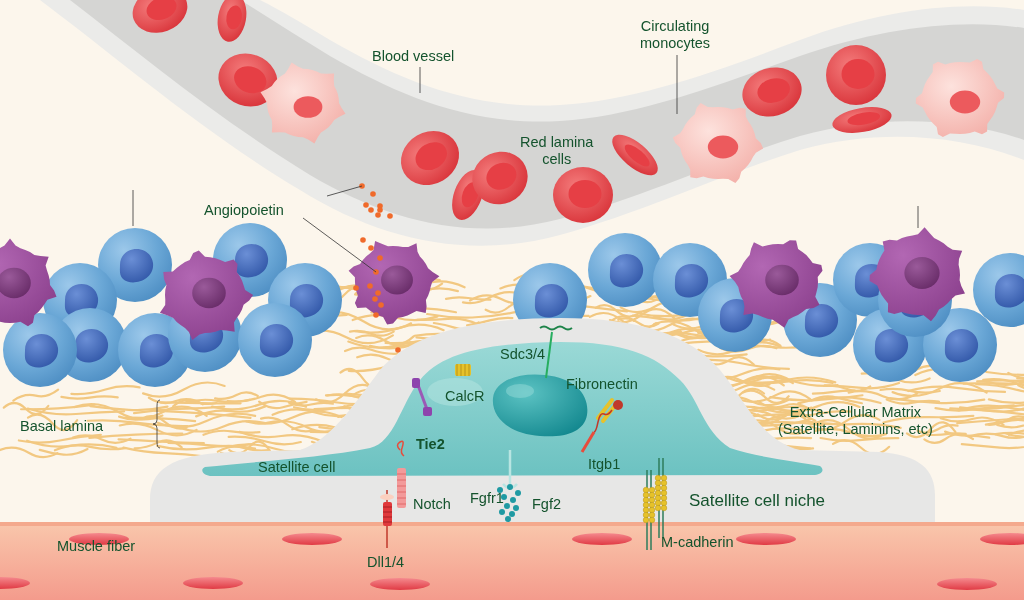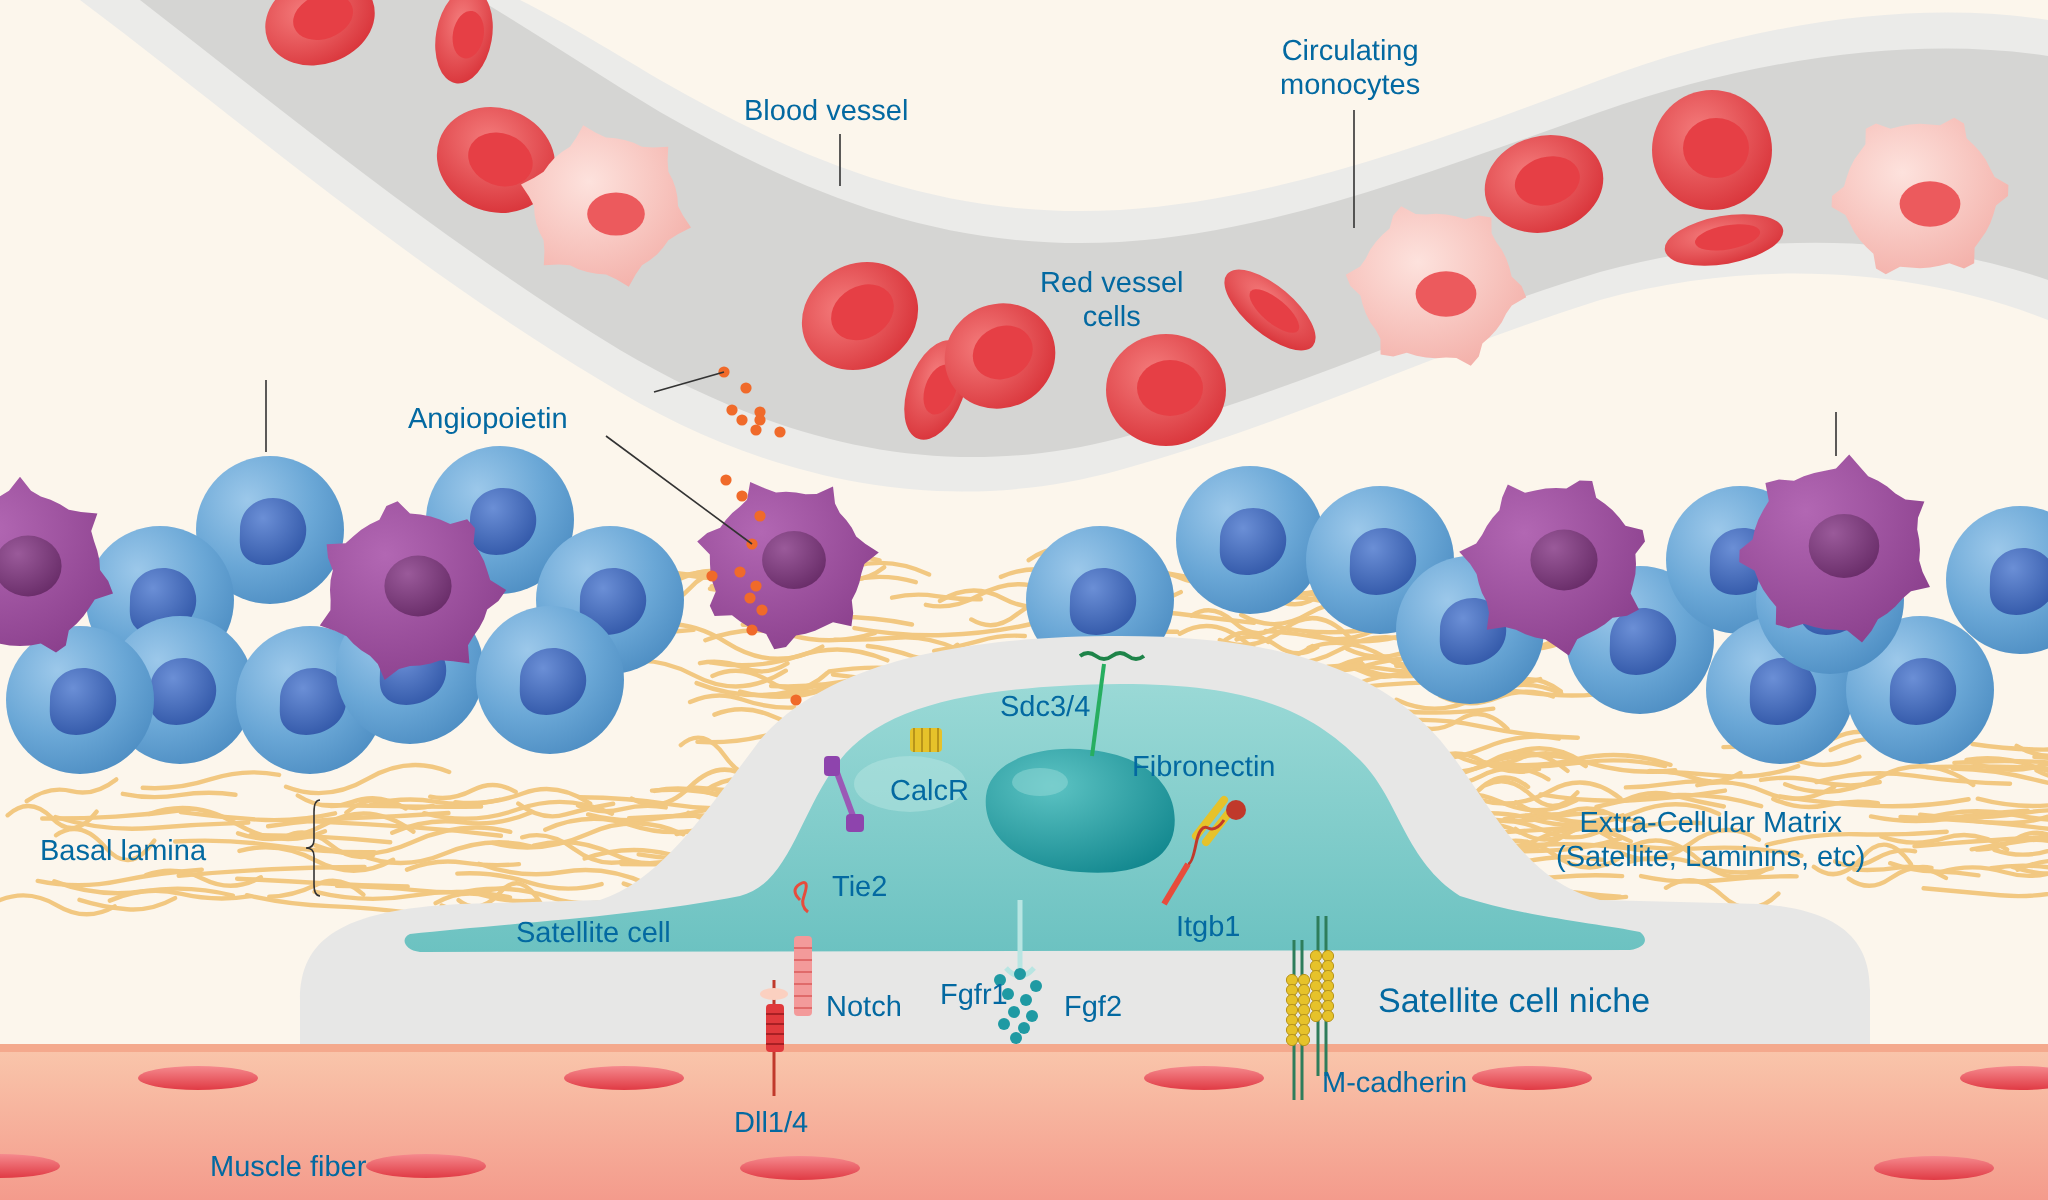--- a/index.html
+++ b/index.html
@@ -1,19 +1,19 @@
 <!DOCTYPE html>
 <html><head>
 <meta charset="utf-8">
 <style>
   html, body { margin: 0; padding: 0; background: #ffffff; }
   body { width: 1024px; height: 600px; overflow: hidden; font-family: "Liberation Sans", sans-serif; }
   #stage { position: relative; width: 1024px; height: 600px; }
   #scene { position: absolute; left: 0; top: 0; }
-  .lbl { position: absolute; font-family: "Liberation Sans", sans-serif; font-size: 14.5px; color: #0369a1; text-align: center; line-height: 17px; white-space: nowrap; }
+  .lbl { position: absolute; font-family: "Liberation Sans", sans-serif; font-size: 14.5px; color: #14532d; text-align: center; line-height: 17px; white-space: nowrap; }
   .lbl.left { text-align: left; }
   .lbl.bold { font-weight: normal; font-size: 17px; }
 </style>
 </head>
 <body>
 
 <div id="stage">
   <svg id="scene" width="1024" height="600" viewBox="0 0 1024 600" xmlns="http://www.w3.org/2000/svg">
     <defs>
       <radialGradient id="gBlue" cx="0.35" cy="0.3" r="0.75">
@@ -656,35 +656,35 @@
       <path d="M160,400 q-3,0 -3,6 v14 q0,4 -4,4 q4,0 4,4 v14 q0,6 3,6"></path>
     </g>
   </svg>
 
   <div class="lbl" style="left:372px;top:48px;">Blood vessel</div>
   <div class="lbl" style="left:640px;top:18px;">
     <div>Circulating</div>
     <div>monocytes</div>
   </div>
   <div class="lbl" style="left:520px;top:134px;">
-    <div>Red vessel</div>
+    <div>Red lamina</div>
     <div>cells</div>
   </div>
   <div class="lbl" style="left:204px;top:202px;">Angiopoietin</div>
   <div class="lbl" style="left:500px;top:346px;">Sdc3/4</div>
   <div class="lbl" style="left:445px;top:388px;">CalcR</div>
   <div class="lbl" style="left:566px;top:376px;">Fibronectin</div>
   <div class="lbl left" style="left:20px;top:418px;">Basal lamina</div>
   <div class="lbl" style="left:778px;top:404px;">
     <div>Extra-Cellular Matrix</div>
     <div>(Satellite, Laminins, etc)</div>
   </div>
-  <div class="lbl" style="left:416px;top:436px;">Tie2</div>
+  <div class="lbl" style="left:416px;top:436px;font-weight:bold;">Tie2</div>
   <div class="lbl" style="left:258px;top:459px;">Satellite cell</div>
   <div class="lbl" style="left:470px;top:456px;margin-top:34px;">Fgfr1</div>
   <div class="lbl" style="left:588px;top:456px;">Itgb1</div>
   <div class="lbl" style="left:413px;top:496px;">Notch</div>
   <div class="lbl" style="left:532px;top:496px;">Fgf2</div>
   <div class="lbl bold" style="left:689px;top:492px;">Satellite cell niche</div>
   <div class="lbl" style="left:367px;top:554px;">Dll1/4</div>
   <div class="lbl" style="left:661px;top:534px;">M-cadherin</div>
-  <div class="lbl left" style="left:57px;top:576px;margin-left:48px;">Muscle fiber</div>
+  <div class="lbl left" style="left:57px;top:538px;">Muscle fiber</div>
 </div>
 
 </body></html>

